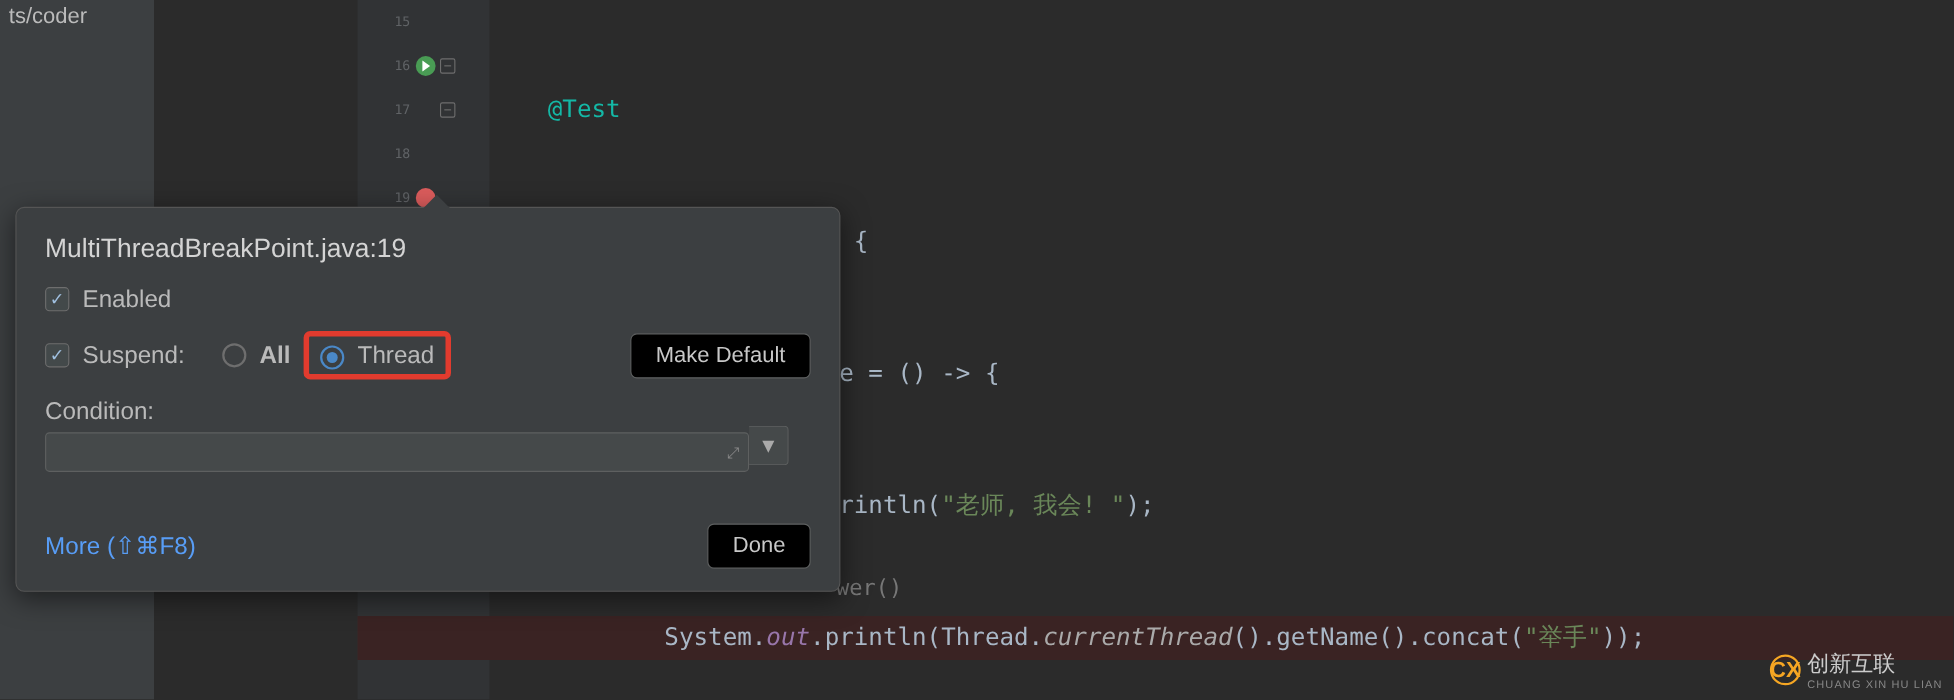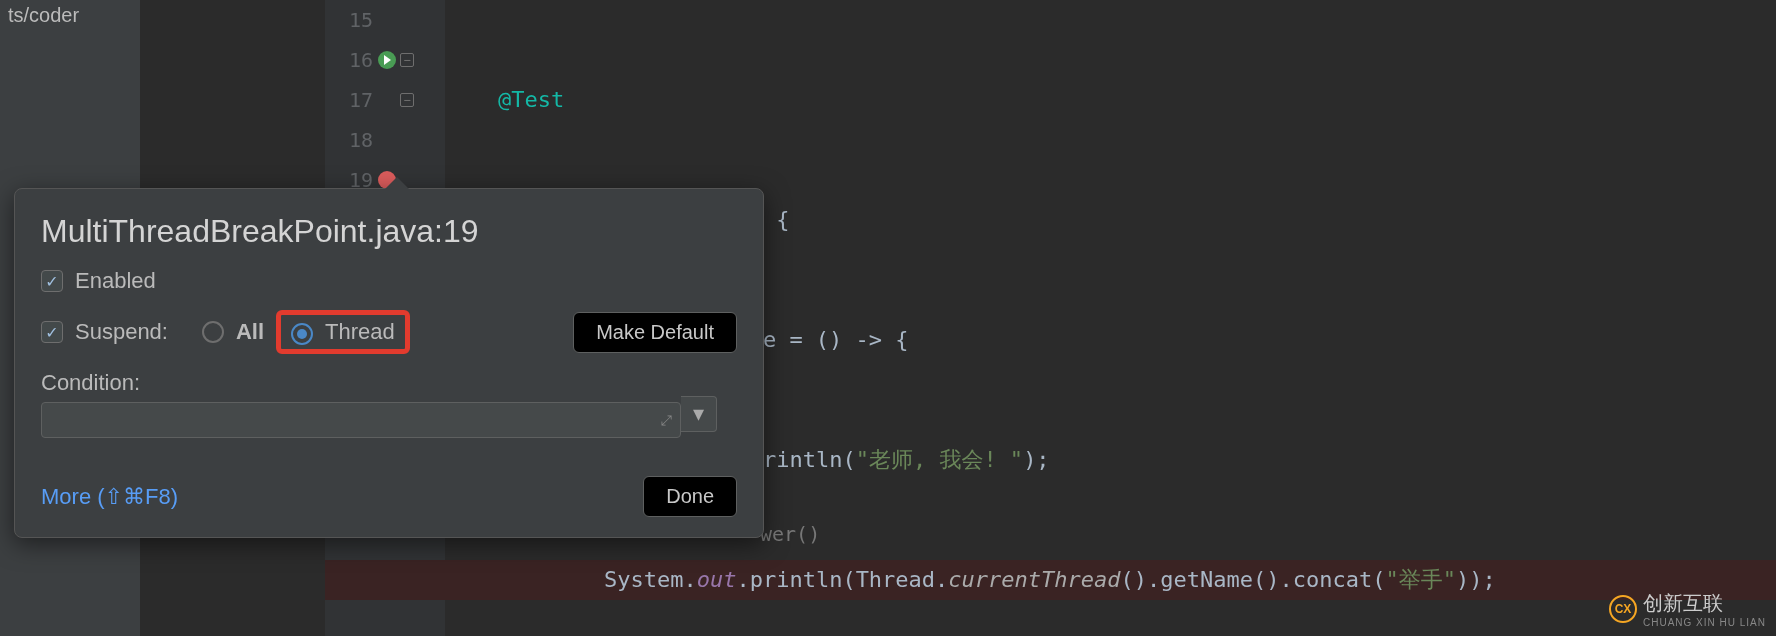--- a/index.html
+++ b/index.html
@@ -17,21 +17,21 @@
     position: absolute; left:0; top:0; width:140px; height:636px;
     background:#3c3f41; color:#bbb; padding:4px 8px; font-size:20px;
     font-family:-apple-system,sans-serif;
   }
   .gutter {
     position:absolute; left:325px; top:0; width:120px; height:636px;
     background:#313335;
   }
   .line-nums {
     position:absolute; left:325px; top:0; width:48px;
-    text-align:right; color:#606366; font-size:20px; line-height:40px;
+    text-align:right; color:#606366; font-size:12px; line-height:40px;
     padding-top:0;
   }
   .line-nums div { height:40px; }
   .gutter-icons { position:absolute; left:378px; top:0; width:60px; }
   .gutter-icons div { height:40px; display:flex; align-items:center; gap:4px; }
   .run-badge {
     width:18px;height:18px;background:#499c54;border-radius:50%;
     position:relative;
   }
   .run-badge::after{
@@ -70,21 +70,21 @@
     box-shadow:0 6px 24px rgba(0,0,0,0.5);
     font-family:-apple-system,"Segoe UI",sans-serif;
     color:#bababa; font-size:22px;
     padding:24px 26px;
   }
   .popup::before{
     content:"";position:absolute;top:-12px;left:370px;
     width:0;height:0;border-style:solid;border-width:0 12px 12px 12px;
     border-color:transparent transparent #3c3f41 transparent;
   }
-  .popup-title { font-size:32px; color:#d4d4d4; margin-bottom:18px; font-weight:500;}
+  .popup-title { font-size:24px; color:#d4d4d4; margin-bottom:18px; font-weight:500;}
   .popup-row { display:flex; align-items:center; gap:12px; margin-bottom:16px; }
   .chk {
     width:22px;height:22px;border:1px solid #6e6e6e;border-radius:4px;
     background:#43494a;display:inline-flex;align-items:center;justify-content:center;
     color:#a0c0e0;font-size:16px;
   }
   .radio {
     width:22px;height:22px;border:2px solid #6e6e6e;border-radius:50%;
     display:inline-flex;align-items:center;justify-content:center;
   }
@@ -114,21 +114,21 @@
   }
   .link { color:#589df6; font-size:22px; }
   .watermark {
     position:absolute;right:10px;bottom:8px;
     font-family:-apple-system,sans-serif;color:#ccc;font-size:20px;
     display:flex;align-items:center;gap:6px;
   }
   .watermark .wm-icon{
     width:28px;height:28px;border:2px solid #f5a623;border-radius:50%;
     color:#f5a623;font-weight:bold;display:flex;align-items:center;justify-content:center;
-    font-size:12px;
+    font-size:20px;
   }
   .watermark .sub{font-size:10px;color:#888;display:block;letter-spacing:1px;}
   .inlay { position:absolute; left:760px; top:522px; color:#777; font-size:20px;}
 </style>
 </head>
 <body>
 
 <div class="sidebar">
   <span>ts/coder</span>
 </div>

